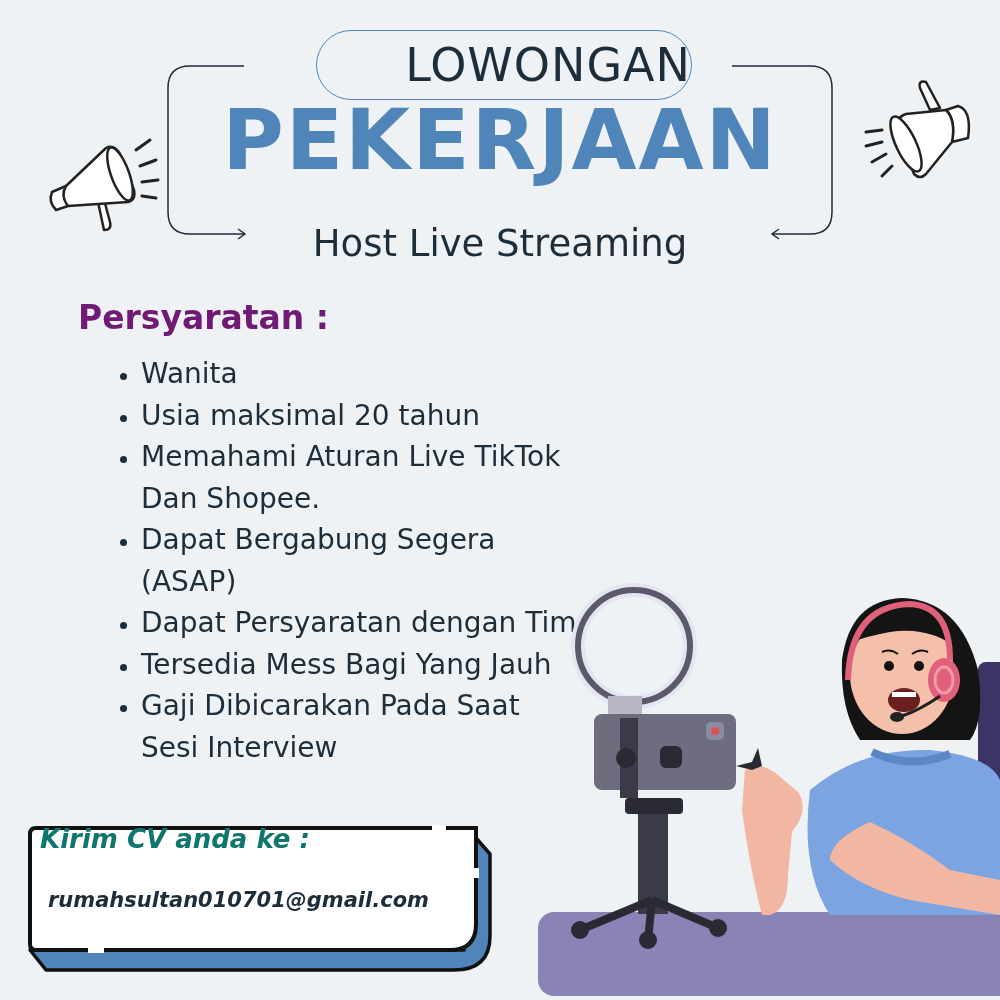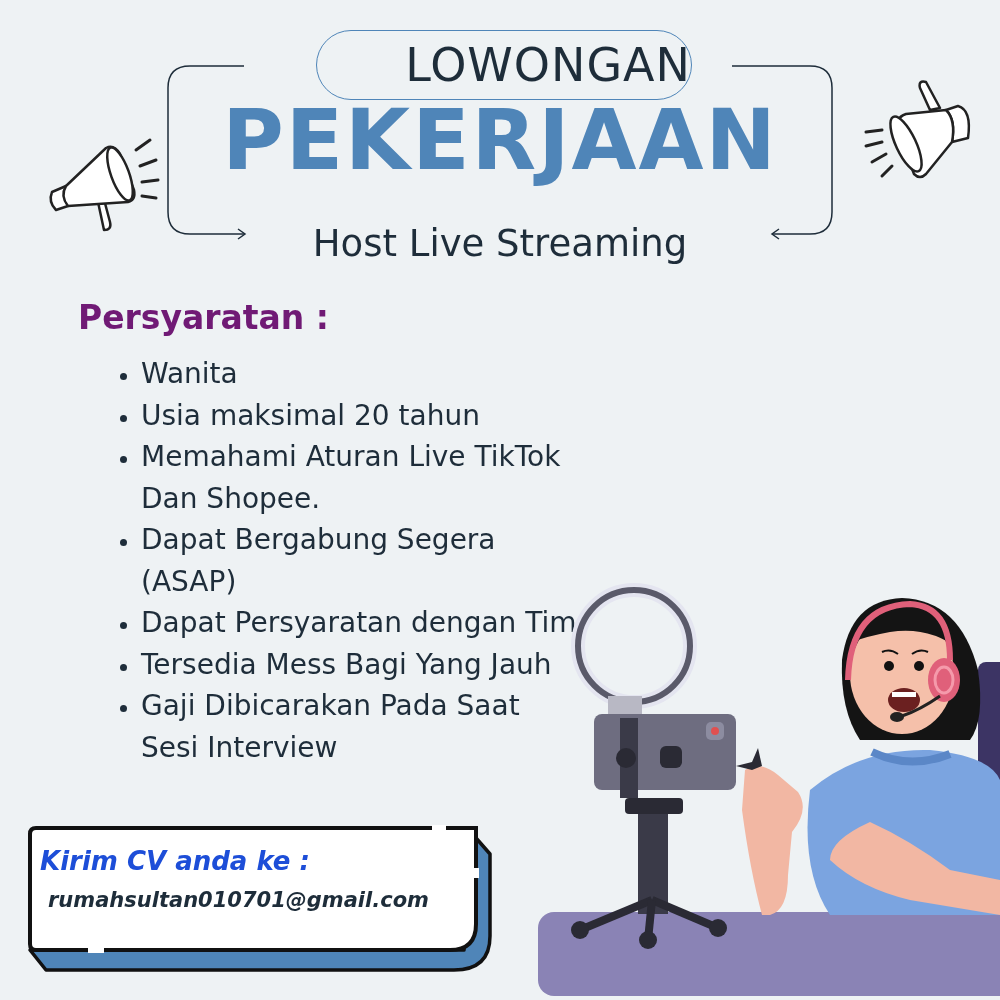--- a/index.html
+++ b/index.html
@@ -40,22 +40,22 @@
     left: 96px; top: 340px; width: 500px;
     margin: 13px; padding: 0 0 0 32px;
     font-size: 28px; line-height: 41.5px; color: #1e2d3a;
   }
   .req-list li { padding-left: 0; }
   .req-list li::marker { font-size: 24px; }
 
   
   .contact-wrap { left: 24px; top: 820px; width: 472px; height: 160px; }
   .contact-text1 {
-    left: 40px; top: 846px;
-    font-weight: bold; font-style: italic; font-size: 26px; color: #1d4ed8;
+    left: 40px; top: 824px;
+    font-weight: bold; font-style: italic; font-size: 26px; color: #0f766e;
   }
   .contact-text2 {
     left: 40px; top: 888px;
     font-weight: bold; font-style: italic; font-size: 21px; color: #1e2d3a; margin-left: 8px;
   }
 
   .illus { left: 530px; top: 570px; }
   .mega-left { left: 40px; top: 130px; }
   .mega-right { left: 860px; top: 80px; }
 </style>

